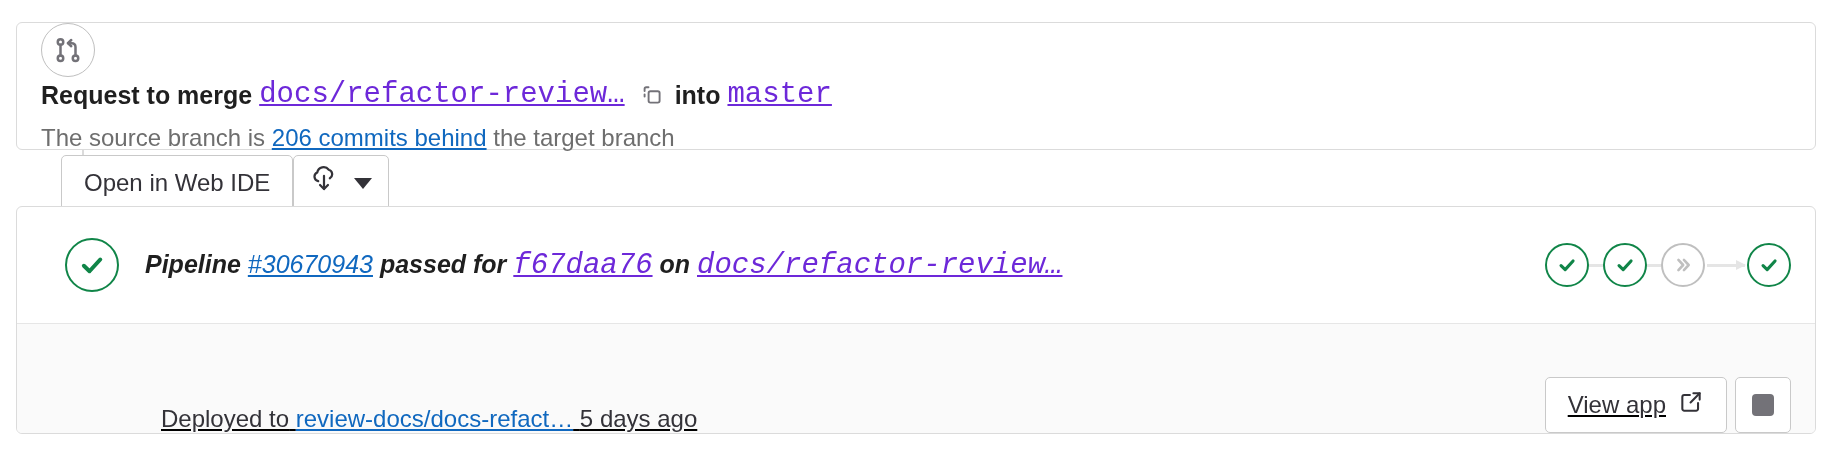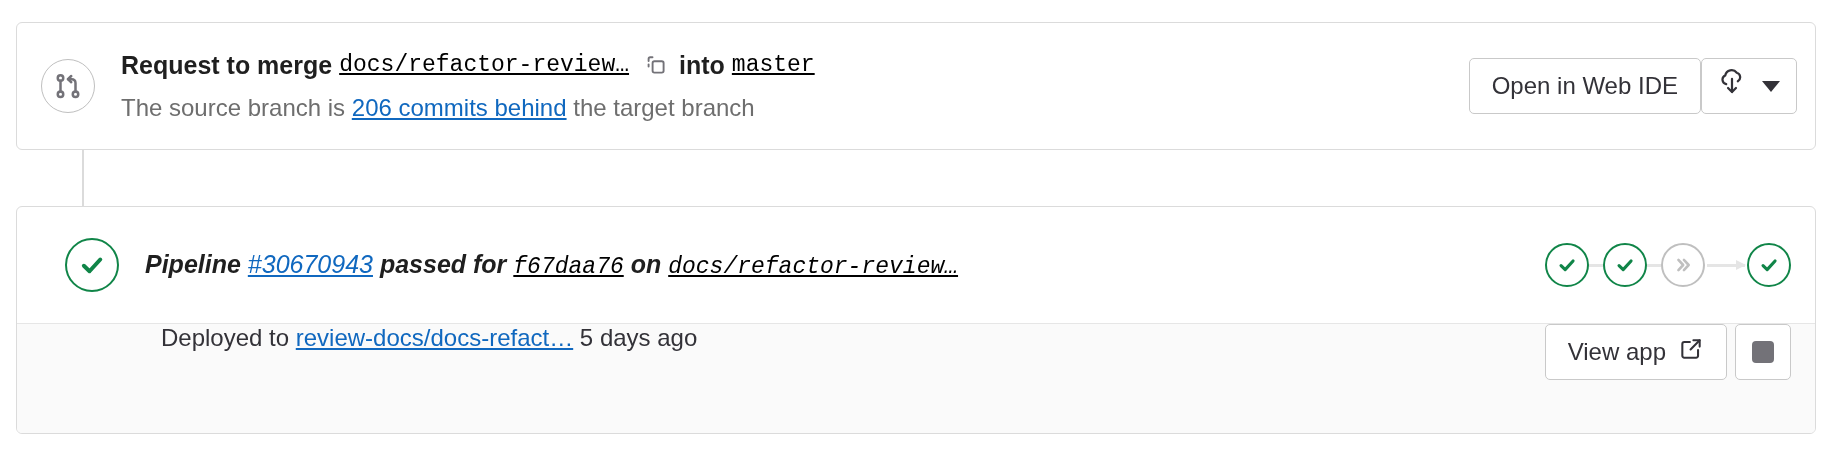--- a/index.html
+++ b/index.html
@@ -41,23 +41,24 @@
     left: 82px;
     top: 150px;
     width: 2px;
     height: 56px;
     background: #dbdbdb;
   }
 
   
   .merge-body {
     display: flex;
-    align-items: center;
+    align-items: flex-start;
     height: 100%;
     padding: 0 18px 0 24px;
+    flex-direction: column;
   }
 
   .mr-icon-circle {
     flex: 0 0 auto;
     width: 54px;
     height: 54px;
     border-radius: 50%;
     border: 1px solid #bfbfbf;
     display: flex;
     align-items: center;
@@ -85,23 +86,23 @@
     font-size: 24px;
     line-height: 34px;
     color: #6e6e6e;
     font-weight: normal;
     white-space: nowrap;
     margin-top: 8px;
   }
 
   .mono-link {
     font-family: "Liberation Mono", monospace;
-    color: #000000;
+    color: #6d28d9;
     font-weight: normal;
-    font-size: 23px;
+    font-size: 29px;
   }
   .plain-link {
     color: #1068bf;
     font-weight: normal;
   }
 
   .copy-btn {
     display: inline-flex;
     align-items: center;
     justify-content: center;
@@ -229,26 +230,27 @@
     top: -4px;
     width: 0; height: 0;
     border-top: 5.5px solid transparent;
     border-bottom: 5.5px solid transparent;
     border-left: 10px solid #e5e5e5;
   }
 
   
   .deploy-row {
     display: flex;
-    align-items: flex-start;
+    align-items: flex-end;
     height: 110px;
     background: #fafafa;
     border-top: 1px solid #e6e6e6;
     border-radius: 0 0 5px 5px;
     padding: 0 24px 0 24px;
+    text-decoration: underline;
   }
 
   .deploy-text {
     flex: 1 1 auto;
     margin-left: 120px;
     font-size: 24px;
     color: #333238;
     white-space: nowrap;
   }
 

